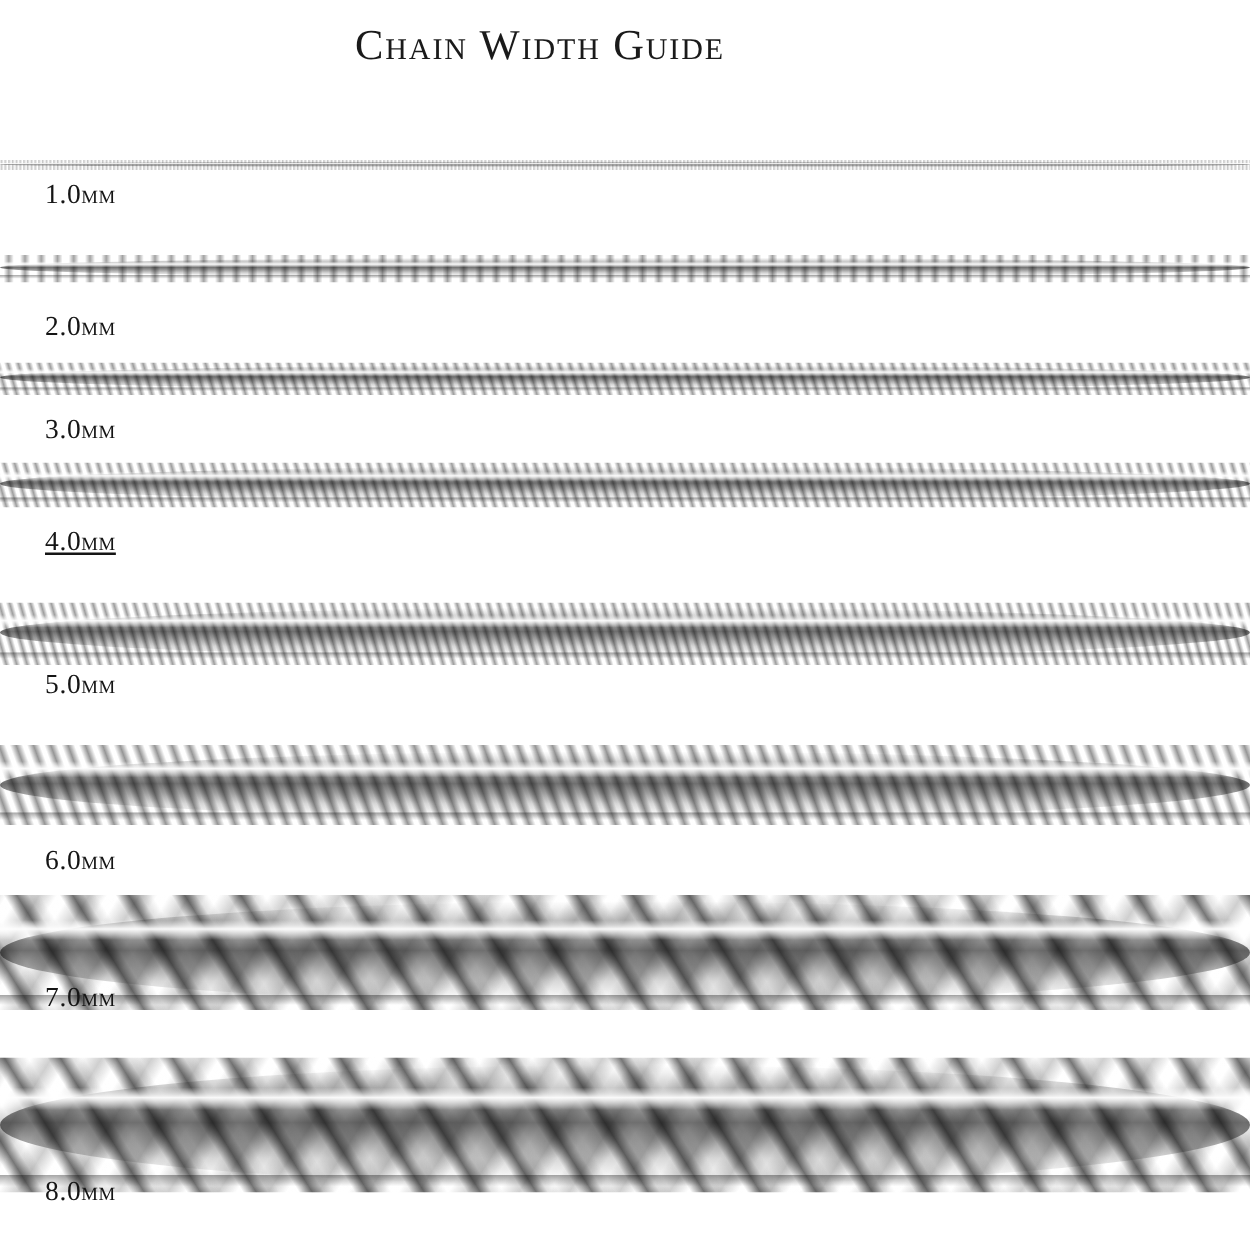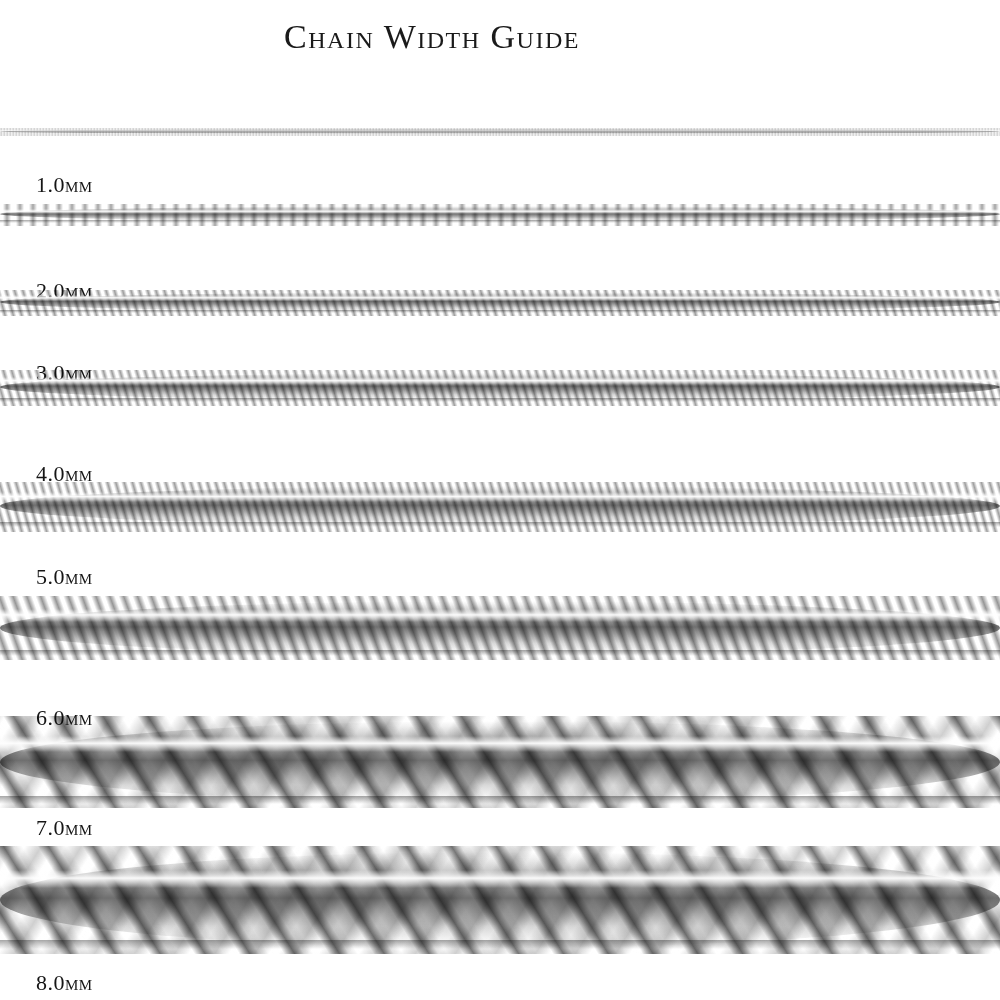--- a/index.html
+++ b/index.html
@@ -44,21 +44,20 @@
 
   .label {
     position: absolute;
     left: 36px;
     font-family: "Liberation Serif", serif;
     font-size: 22px;
     font-variant: small-caps;
     letter-spacing: 0.5px;
     color: #151515;
     white-space: nowrap;
-    margin-top: 30px;
   }
 
   
 
   
   .body {
     position: absolute;
     left: 0;
     width: 1000px;
     border-radius: 50% / 50%;
@@ -197,21 +196,21 @@
     <div class="edge-dark" style="top:20px;height:3px;"></div>
   </div>
   <div class="label" style="top:330px;">3.0mm</div>
 
   <div class="chain" style="top:370px;height:36px;">
     <div class="body silver" style="top:3px;height:28px;"></div>
     <div class="tex tex-snake"></div>
     <div class="gloss" style="top:7px;height:8px;"></div>
     <div class="edge-dark" style="top:28px;height:4px;"></div>
   </div>
-  <div class="label" style="top:431px;">4.0mm</div>
+  <div class="label" style="top:420px;text-decoration:underline;">4.0mm</div>
 
   <div class="chain" style="top:482px;height:50px;">
     <div class="body silver" style="top:4px;height:40px;"></div>
     <div class="tex tex-snake"></div>
     <div class="gloss" style="top:10px;height:10px;"></div>
     <div class="edge-dark" style="top:40px;height:5px;"></div>
   </div>
   <div class="label" style="top:534px;">5.0mm</div>
 
   <div class="chain" style="top:596px;height:64px;">

